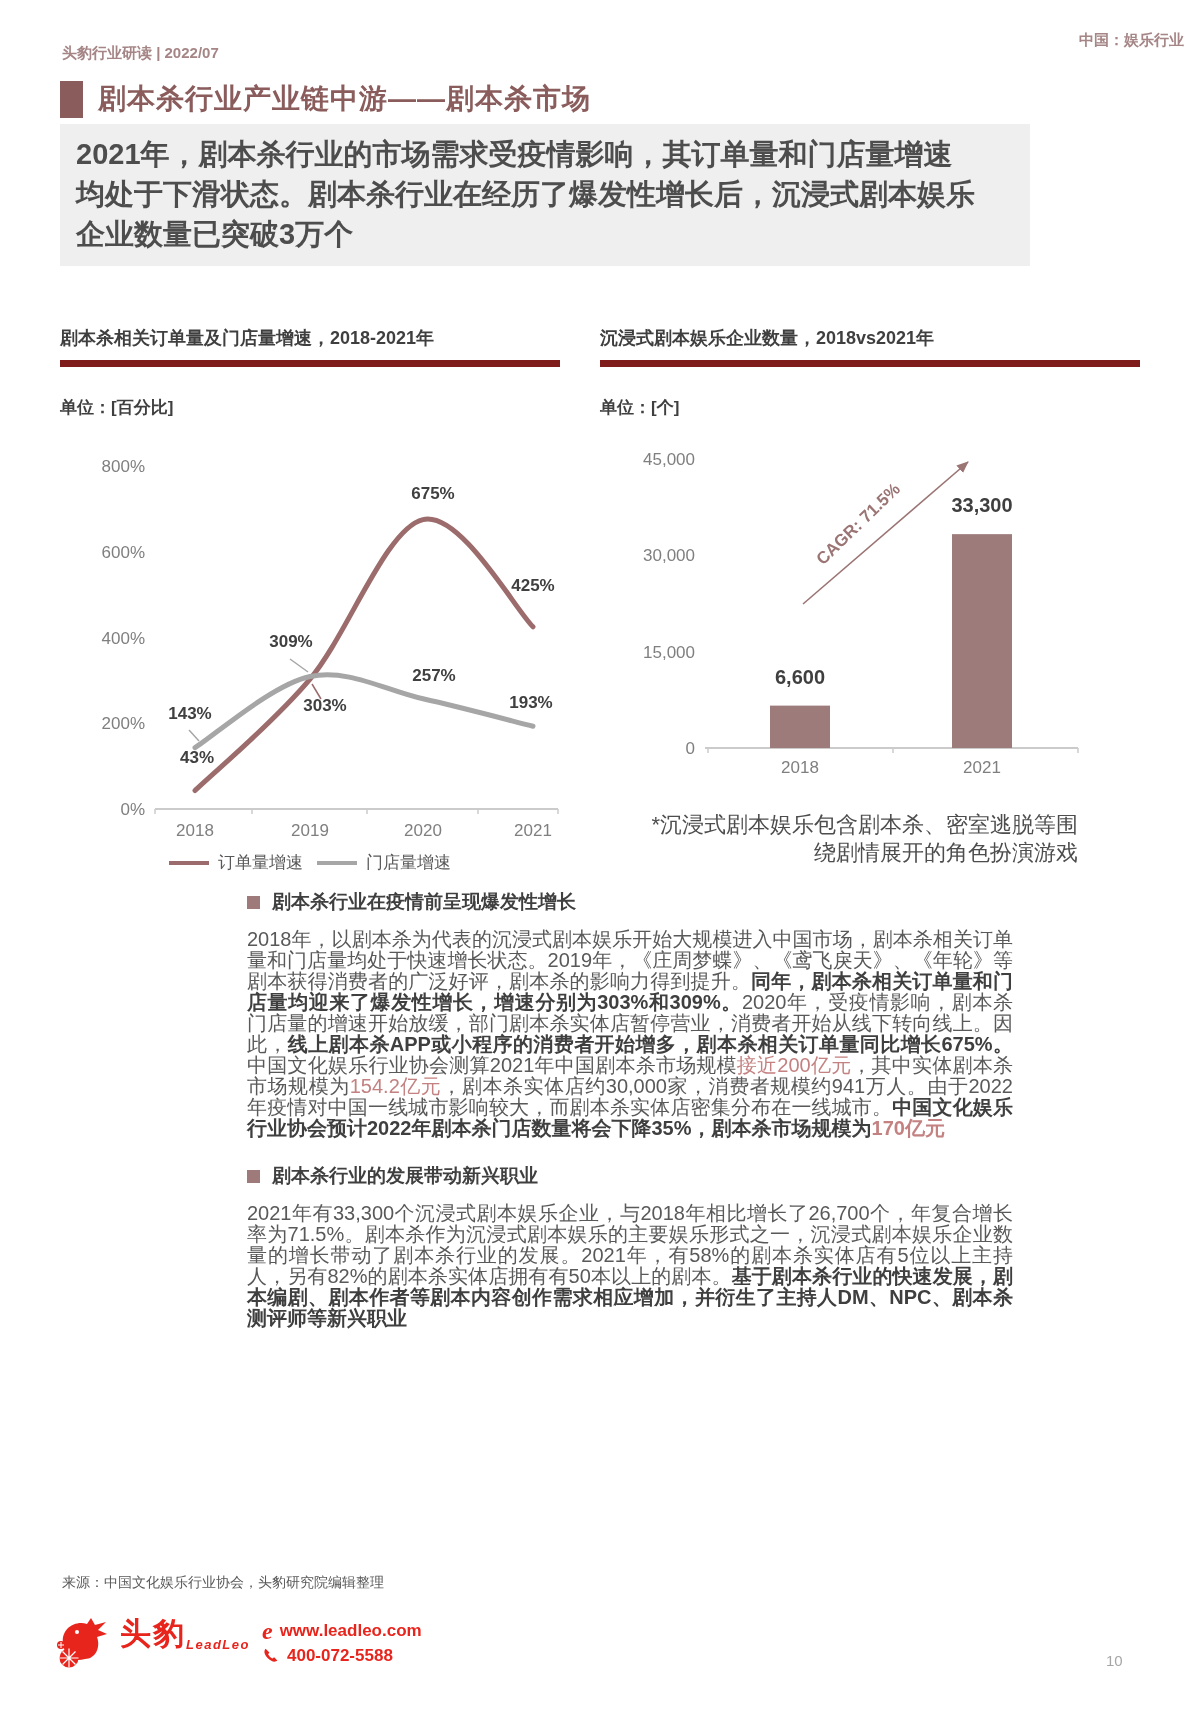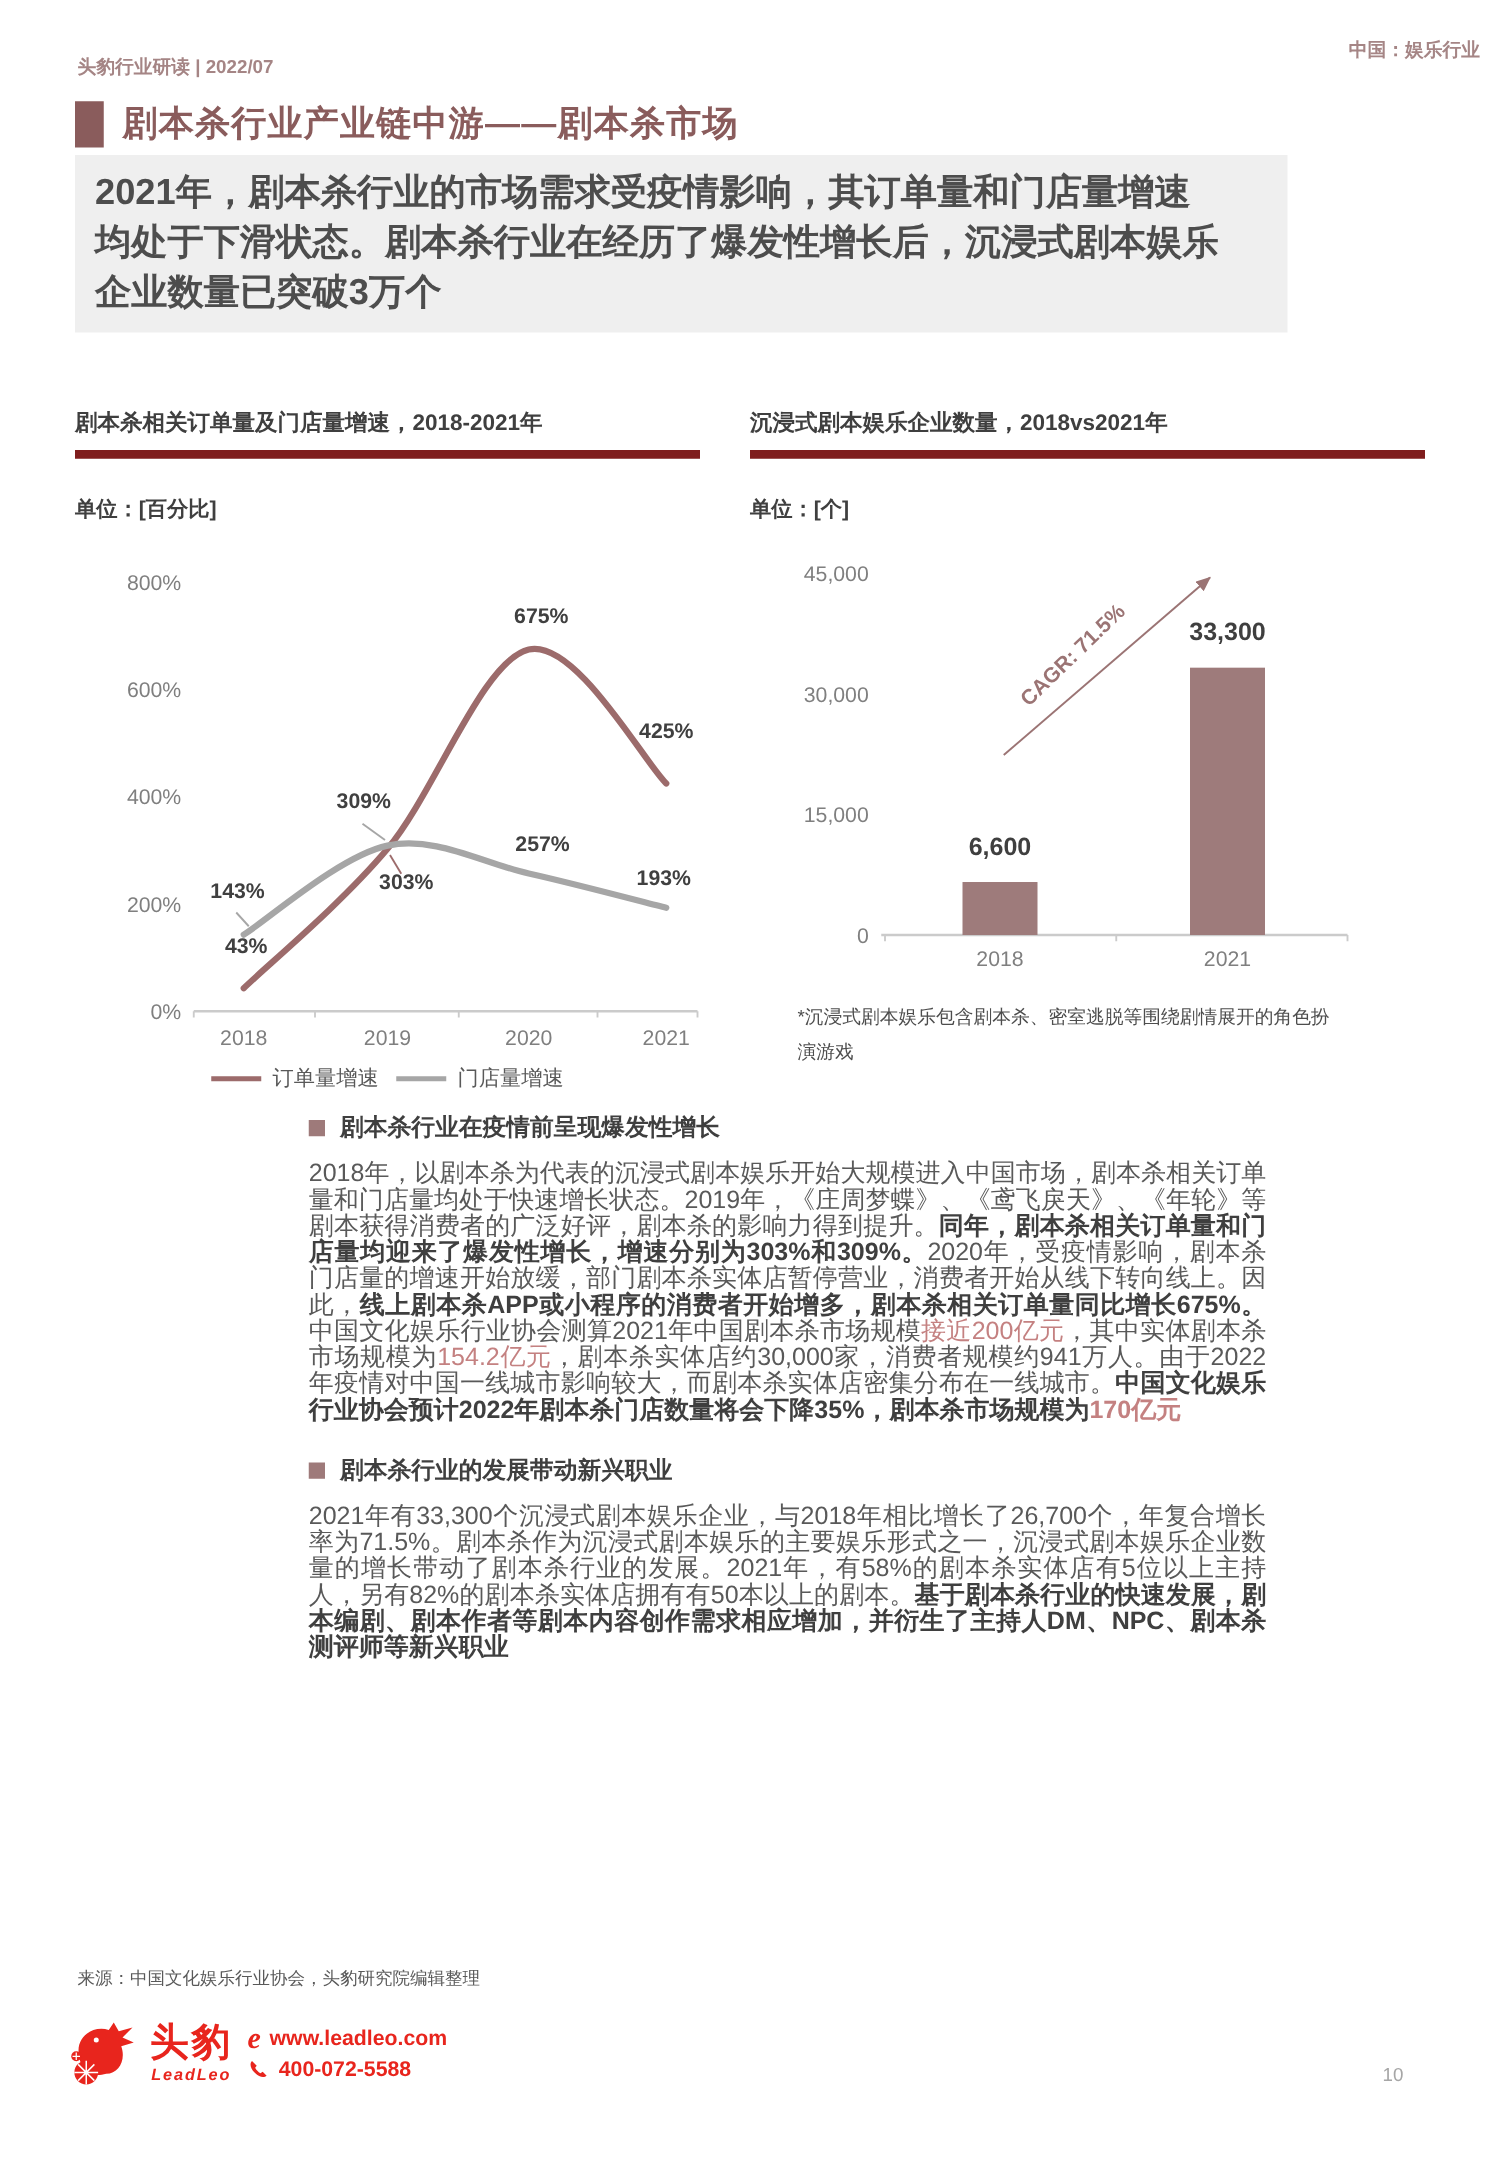--- a/index.html
+++ b/index.html
@@ -18,35 +18,35 @@
 
   .chart{position:absolute;top:326px;}
   .chart-left{left:60px;width:500px;}
   .chart-right{left:600px;width:540px;}
   .chart-title{font-size:18px;font-weight:bold;color:#3f3f3f;padding-bottom:10px;border-bottom:7px solid #7f1d1d;}
   .chart-unit{margin-top:29px;font-size:17px;font-weight:bold;color:#3f3f3f;}
   svg.plot{display:block;margin-top:2px;}
   .legend{display:flex;justify-content:center;gap:14px;margin-top:0;font-size:17px;color:#595959;}
   .legend-item{display:flex;align-items:center;gap:9px;}
   .legend-swatch{display:inline-block;width:40px;height:4px;}
-  .chart-footnote{margin:14px 0 0 38px;width:440px;font-size:15px;line-height:28px;color:#4d4d4d;}
+  .chart-footnote{margin:25px 0 0 38px;width:440px;font-size:22px;line-height:28px;color:#4d4d4d;text-align:right;}
 
   .body-copy{position:absolute;left:247px;top:889px;width:766px;}
   .sec-head{display:flex;align-items:center;gap:12px;font-size:19px;font-weight:bold;color:#3f3f3f;}
   .sec-square{width:13px;height:13px;background:#9e7a7a;flex:none;}
   .body-p{margin:14px 0 24px;font-size:20px;line-height:21px;color:#595959;text-align:justify;}
   .run-n{}
   .run-b{font-weight:bold;color:#3f3f3f;}
   .run-a{color:#c48181;}
   .run-ab{color:#c48181;font-weight:bold;}
 
   .source{position:absolute;left:62px;top:1574px;font-size:14px;color:#595959;}
 
   .footer{position:absolute;left:56px;top:1616px;display:flex;align-items:flex-start;gap:12px;}
-  .brand-stack{display:flex;flex-direction:column;align-items:center;}
+  .brand-stack{display:flex;flex-direction:row;align-items:flex-end;}
   .brand-cn{font-size:31px;font-weight:bold;color:#e8251d;line-height:36px;letter-spacing:2px;}
   .brand-en{font-size:13px;font-weight:bold;font-style:italic;color:#e8251d;letter-spacing:1.5px;}
   .contact{margin-top:4px;display:flex;flex-direction:column;gap:3px;}
   .contact-row{display:flex;align-items:center;gap:7px;font-size:17px;font-weight:bold;color:#e8251d;height:22px;}
   .globe-icon{font-family:"Liberation Serif","DejaVu Serif",serif;font-style:italic;font-weight:bold;
               font-size:24px;line-height:18px;color:#e8251d;}
   .pagenum{position:absolute;left:1106px;top:1652px;font-size:15px;color:#a6a6a6;}
 </style>
 </head>
 <body>

